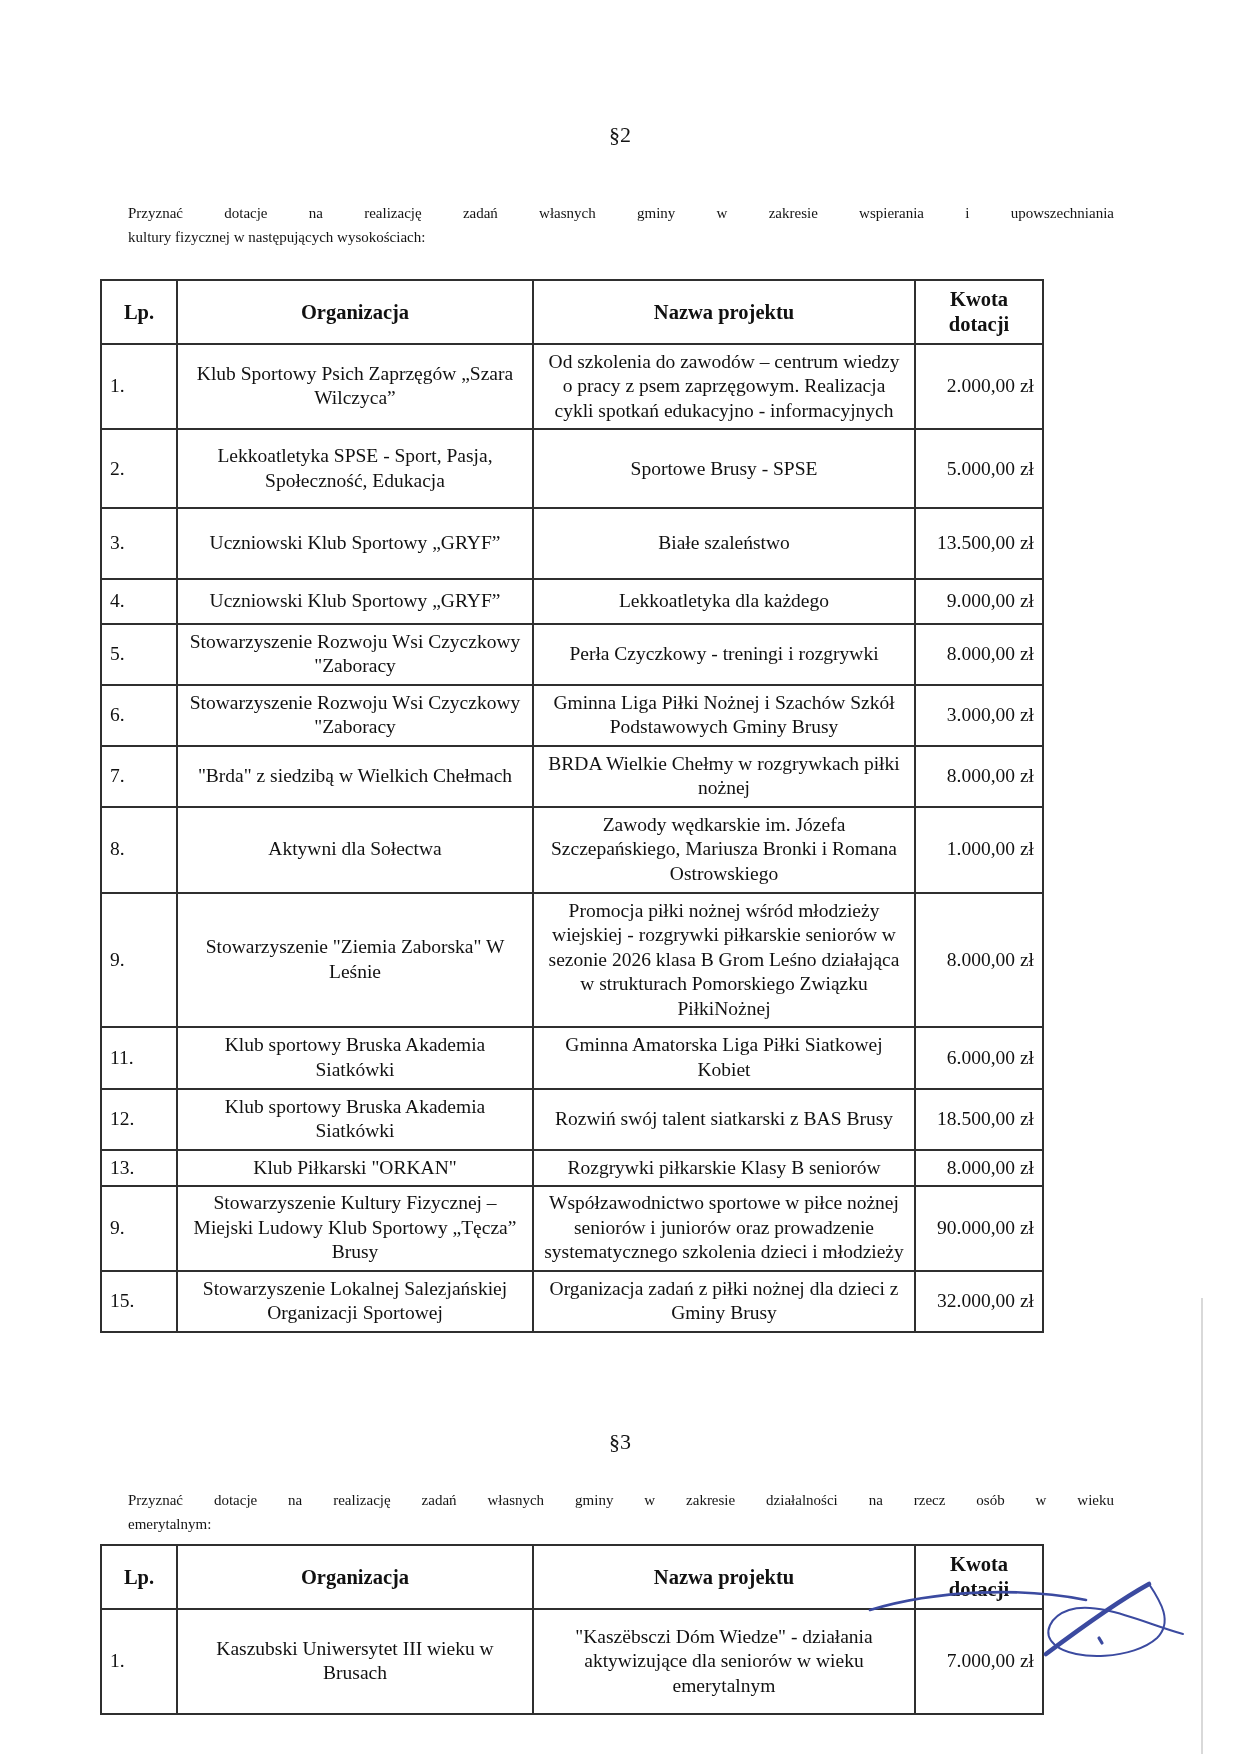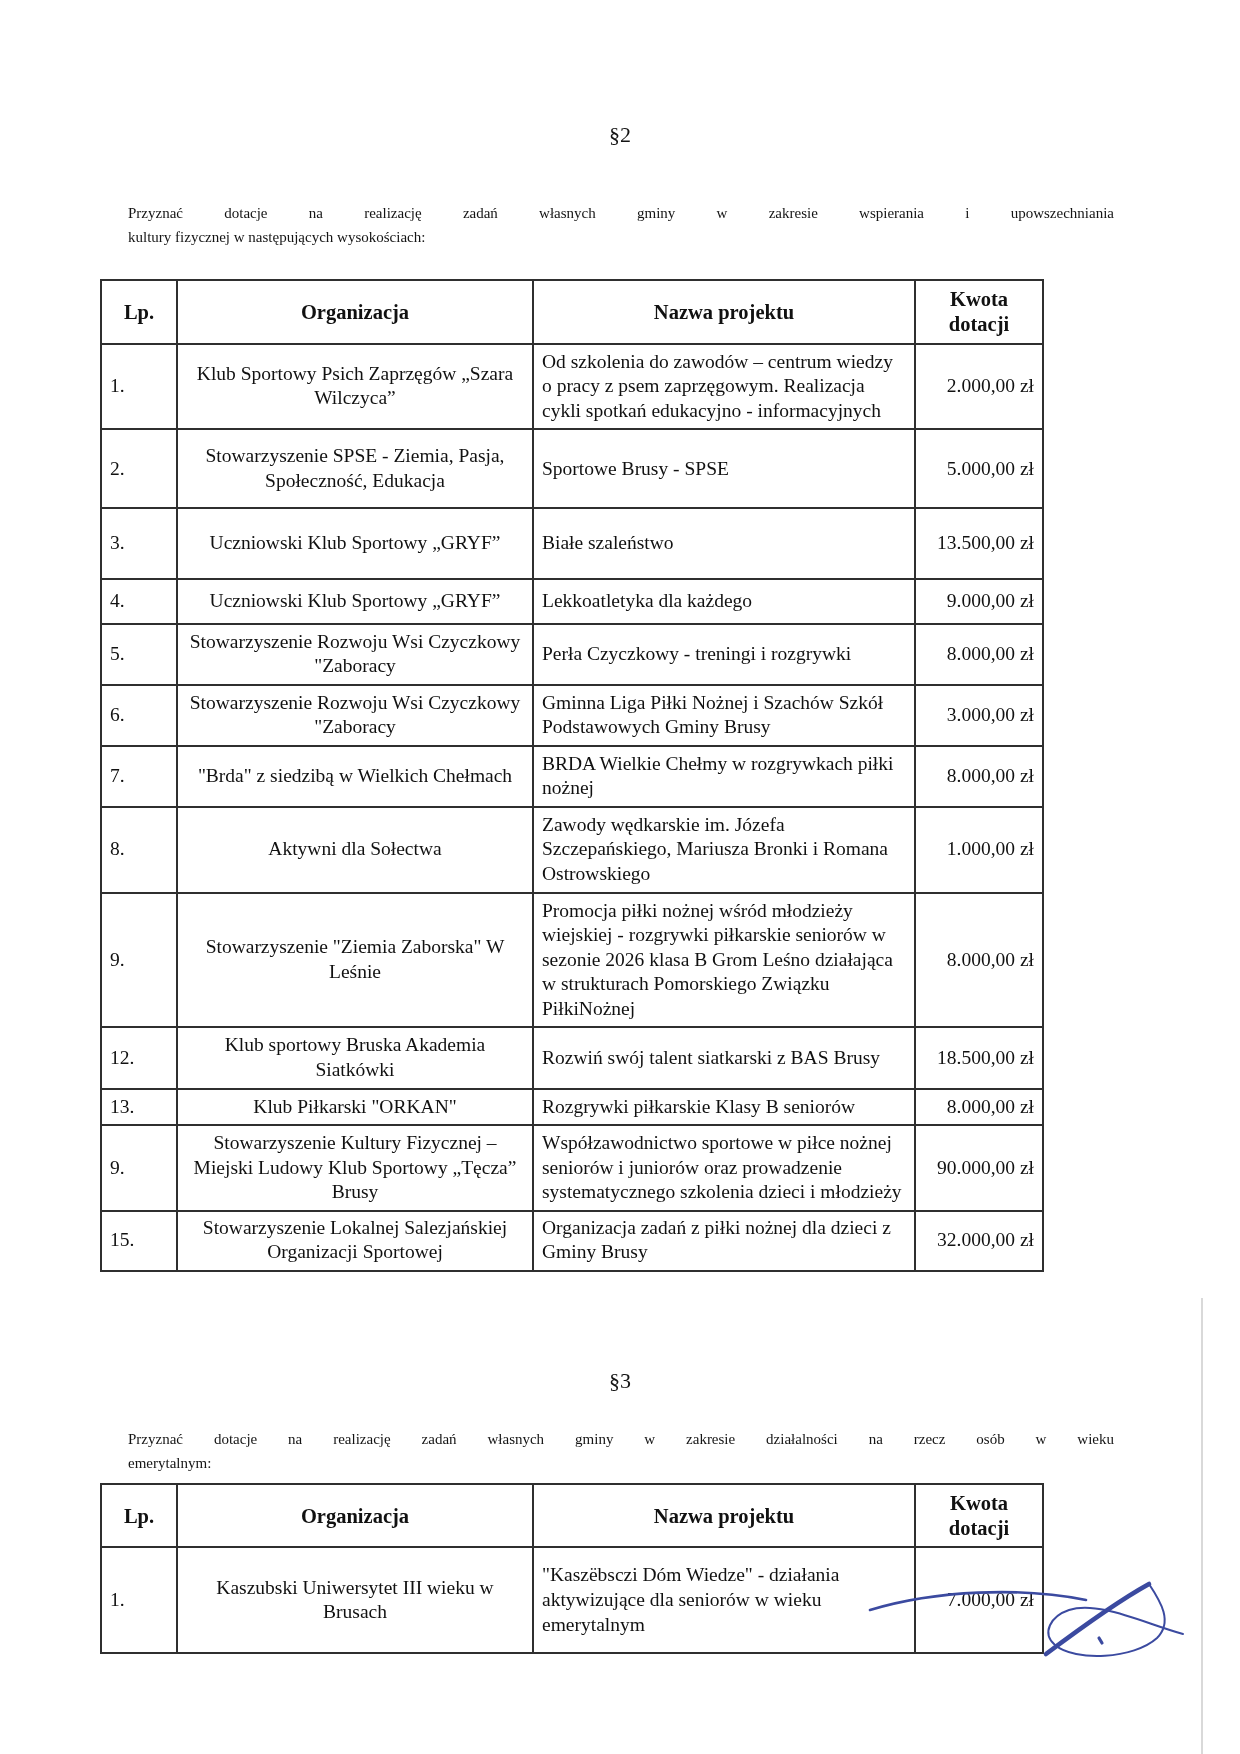--- a/index.html
+++ b/index.html
@@ -53,21 +53,21 @@
     font-size:20.5px;
     line-height:1.2;
     padding:6px 4px;
   }
   table.grants td{padding:5px 8px;}
   .col-lp{width:66px;}
   td.col-lp{text-align:left;padding-left:17px;}
   .col-org{width:346px;}
   td.col-org{text-align:center;}
   .col-project{width:372px;}
-  td.col-project{}
+  td.col-project{text-align:center;}
   .col-amount{width:118px;}
   td.col-amount{text-align:right;padding-right:7px;}
   
   #table-0 tbody tr:nth-child(2) td{padding-top:14px;padding-bottom:14px;}
   #table-0 tbody tr:nth-child(3) td{padding-top:22px;padding-bottom:22px;}
   #table-0 tbody tr:nth-child(4) td{padding-top:9px;padding-bottom:9px;}
   #table-0 tbody tr:nth-child(13) td{padding-top:4px;}
   #table-1{margin-top:8px;}
   #table-1 tbody td{padding-top:15px;padding-bottom:15px;}
   .intro-3{margin-top:34px;}
@@ -106,21 +106,21 @@
       </thead>
     <tbody>
         <tr>
           <td class="col-lp">1.</td>
           <td class="col-org">Klub Sportowy Psich Zaprzęgów „Szara Wilczyca”</td>
           <td class="col-project">Od szkolenia do zawodów – centrum wiedzy o pracy z psem zaprzęgowym. Realizacja cykli spotkań edukacyjno - informacyjnych</td>
           <td class="col-amount">2.000,00 zł</td>
         </tr>
         <tr>
           <td class="col-lp">2.</td>
-          <td class="col-org">Stowarzyszenie SPSE - Ziemia, Pasja, Społeczność, Edukacja</td>
+          <td class="col-org">Lekkoatletyka SPSE - Sport, Pasja, Społeczność, Edukacja</td>
           <td class="col-project">Sportowe Brusy - SPSE</td>
           <td class="col-amount">5.000,00 zł</td>
         </tr>
         <tr>
           <td class="col-lp">3.</td>
           <td class="col-org">Uczniowski Klub Sportowy „GRYF”</td>
           <td class="col-project">Białe szaleństwo</td>
           <td class="col-amount">13.500,00 zł</td>
         </tr>
         <tr>
@@ -151,20 +151,26 @@
           <td class="col-lp">8.</td>
           <td class="col-org">Aktywni dla Sołectwa</td>
           <td class="col-project">Zawody wędkarskie im. Józefa Szczepańskiego, Mariusza Bronki i Romana Ostrowskiego</td>
           <td class="col-amount">1.000,00 zł</td>
         </tr>
         <tr>
           <td class="col-lp">9.</td>
           <td class="col-org">Stowarzyszenie "Ziemia Zaborska" W Leśnie</td>
           <td class="col-project">Promocja piłki nożnej wśród młodzieży wiejskiej - rozgrywki piłkarskie seniorów w sezonie 2026 klasa B Grom Leśno działająca w strukturach Pomorskiego Związku PiłkiNożnej</td>
           <td class="col-amount">8.000,00 zł</td>
+        </tr>
+        <tr>
+          <td class="col-lp">11.</td>
+          <td class="col-org">Klub sportowy Bruska Akademia Siatkówki</td>
+          <td class="col-project">Gminna Amatorska Liga Piłki Siatkowej Kobiet</td>
+          <td class="col-amount">6.000,00 zł</td>
         </tr>
         <tr>
           <td class="col-lp">12.</td>
           <td class="col-org">Klub sportowy Bruska Akademia Siatkówki</td>
           <td class="col-project">Rozwiń swój talent siatkarski z BAS Brusy</td>
           <td class="col-amount">18.500,00 zł</td>
         </tr>
         <tr>
           <td class="col-lp">13.</td>
           <td class="col-org">Klub Piłkarski "ORKAN"</td>

